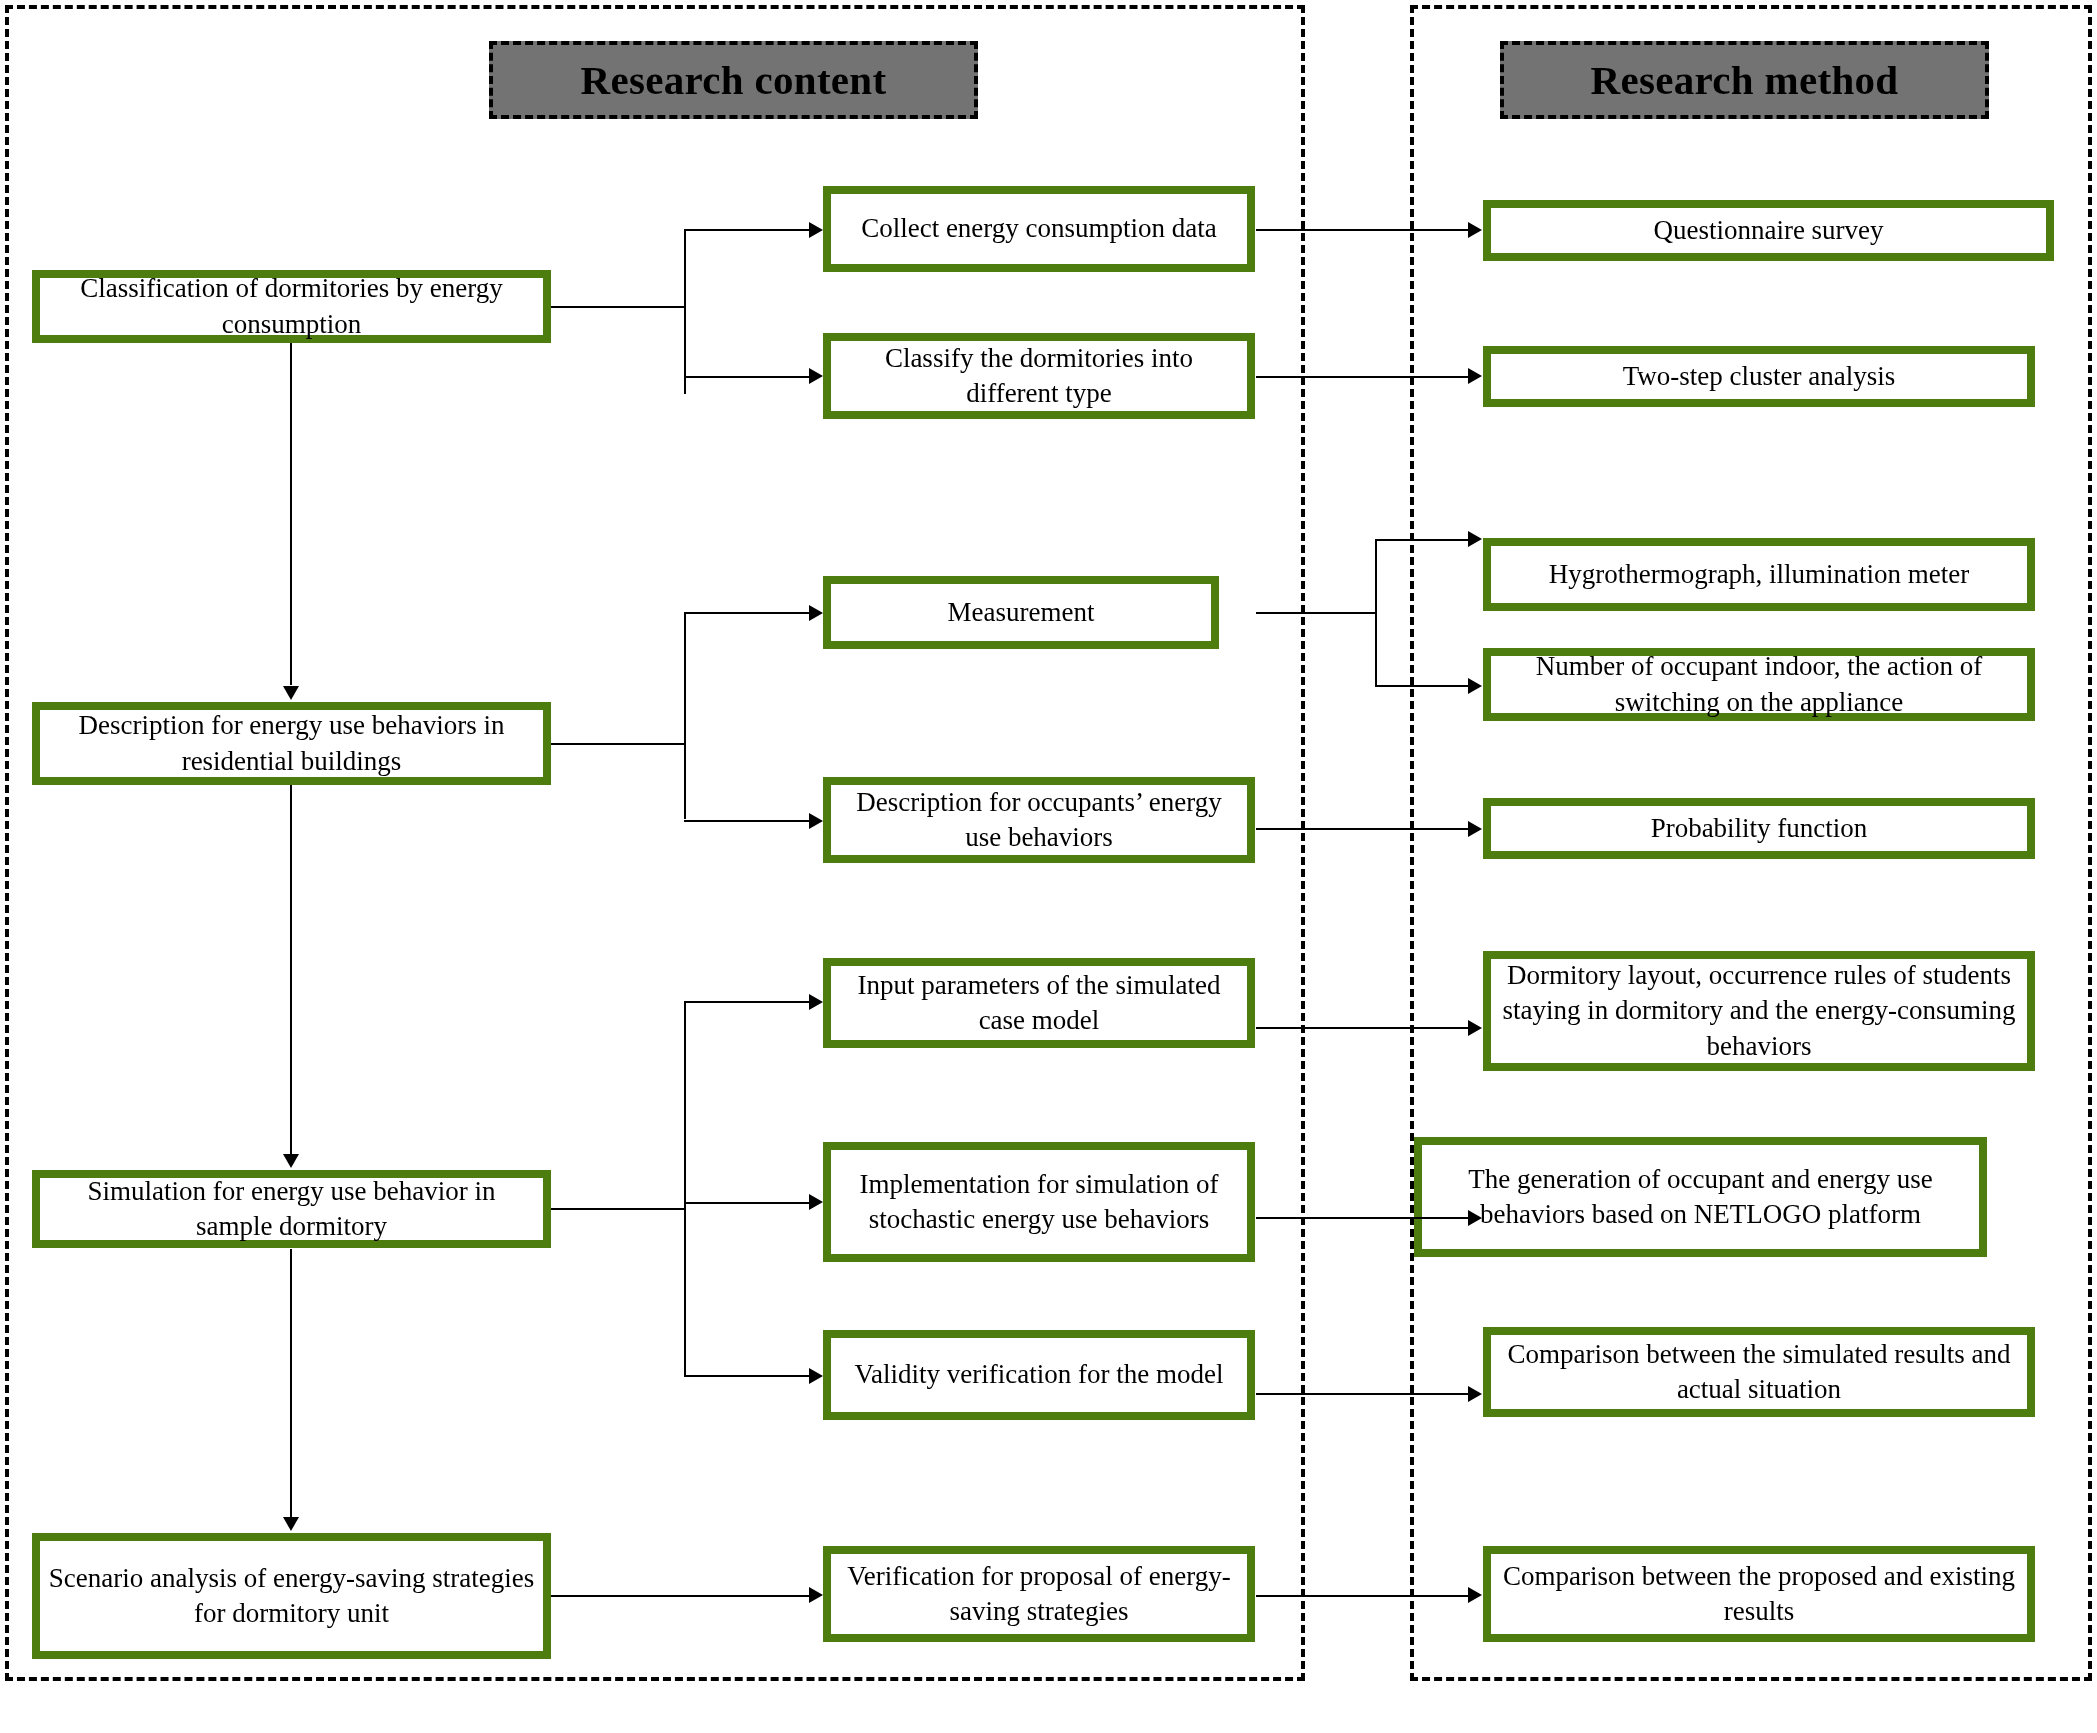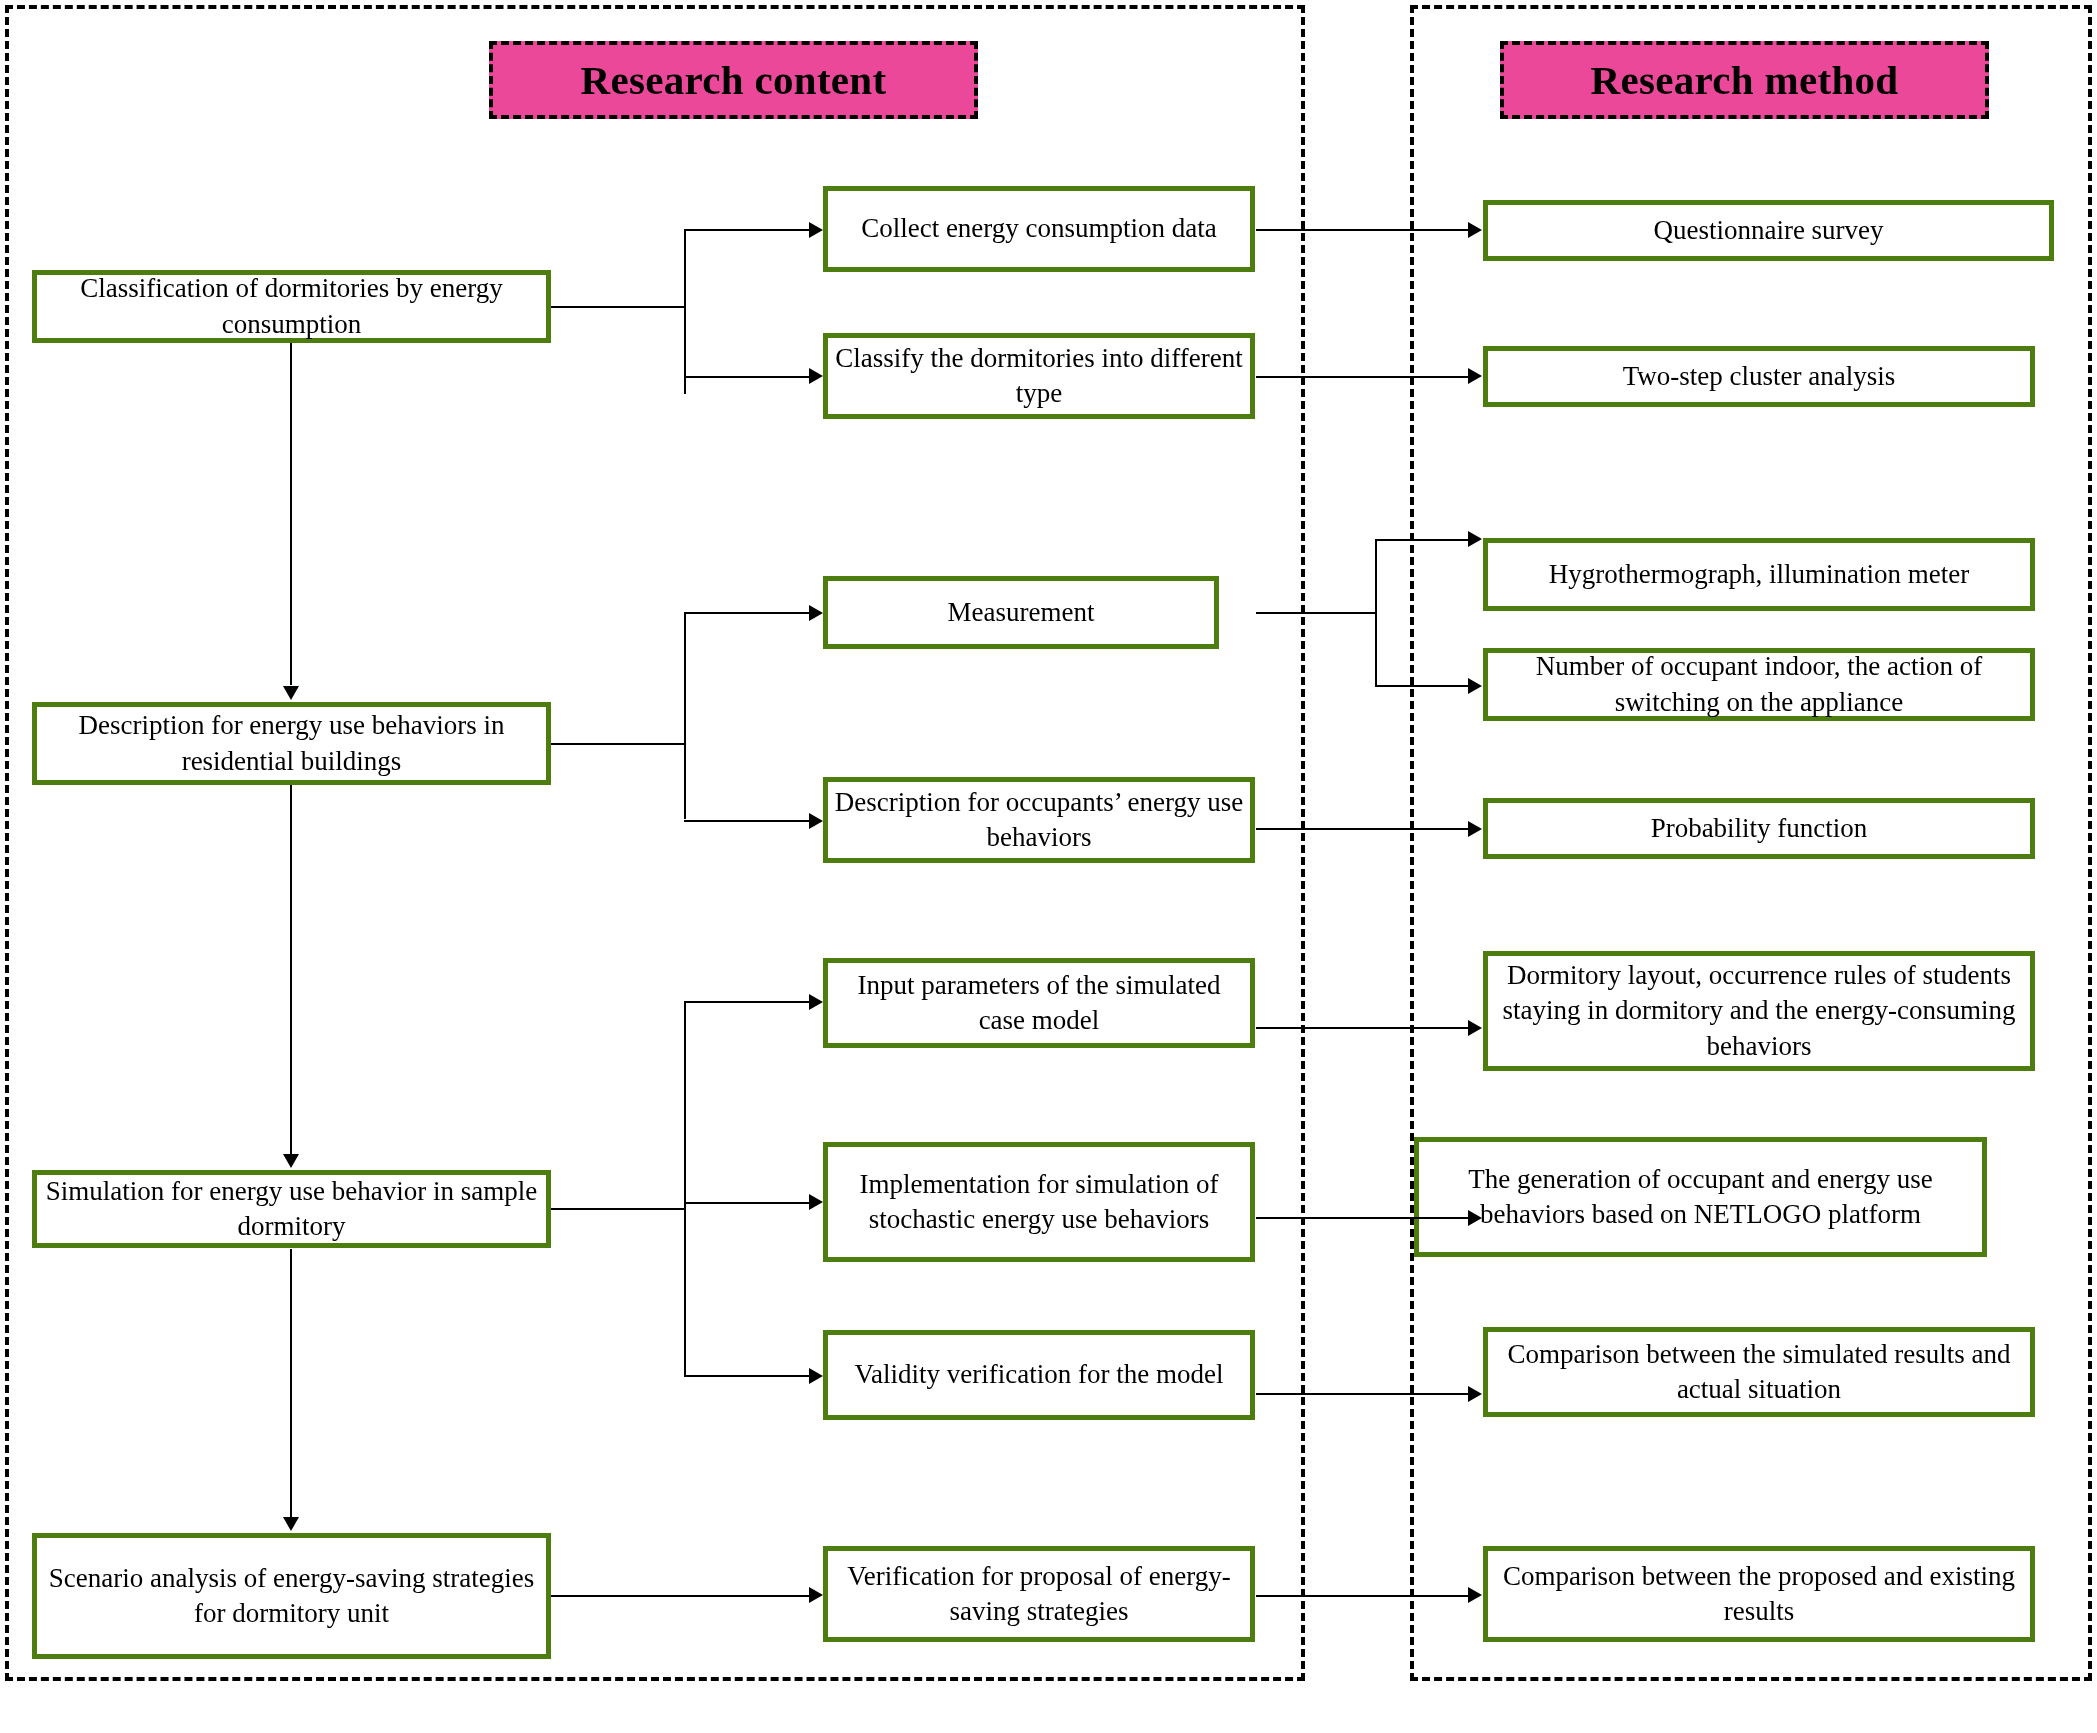--- a/index.html
+++ b/index.html
@@ -24,37 +24,37 @@
     box-sizing: border-box;
   }
   #panel-left  { left: 5.3px;    top: 5.3px;  width: 1300px; height: 1676px; }
   #panel-right { left: 1410px; top: 5.3px;  width: 682px; height: 1676px; }
 
   
   .panel-title {
     position: absolute;
     border: 4px dashed #000000;
     box-sizing: border-box;
-    background: #ec4899;
+    background: #737373;
     display: flex;
     align-items: center;
     justify-content: center;
     font-weight: bold;
     font-size: 41px;
     letter-spacing: 0.3px;
     color: #000000;
     white-space: nowrap;
   }
   #title-content { left: 489px;  top: 41px; width: 489px; height: 78px; }
   #title-method  { left: 1500px; top: 41px; width: 489px; height: 78px; }
 
   
   .node {
     position: absolute;
-    border: 5px solid #4d7c0f;
+    border: 8px solid #4d7c0f;
     box-sizing: border-box;
     background: #ffffff;
     display: flex;
     align-items: center;
     justify-content: center;
     text-align: center;
     color: #000000;
     font-size: 27px;
     line-height: 1.30;
     padding: 2.7px 6.7px;

